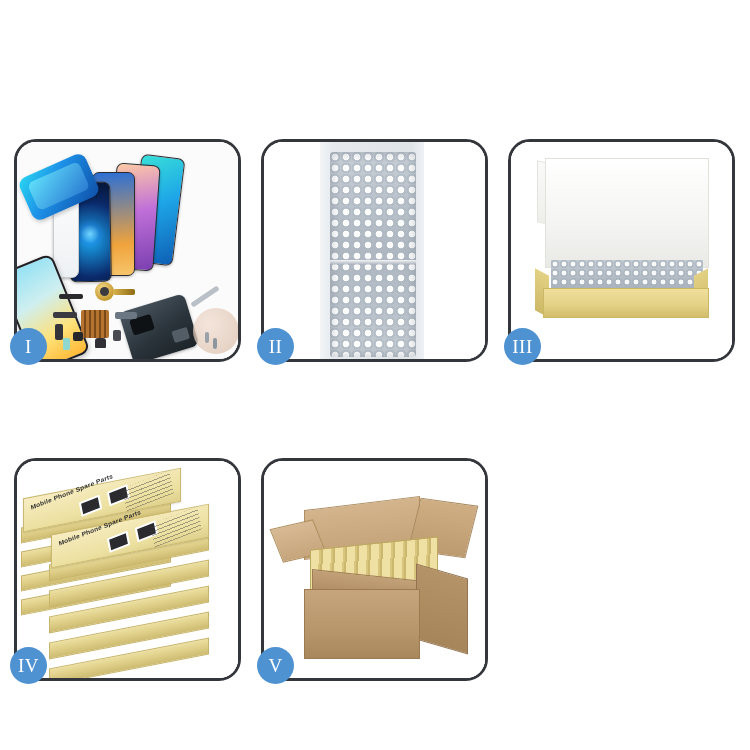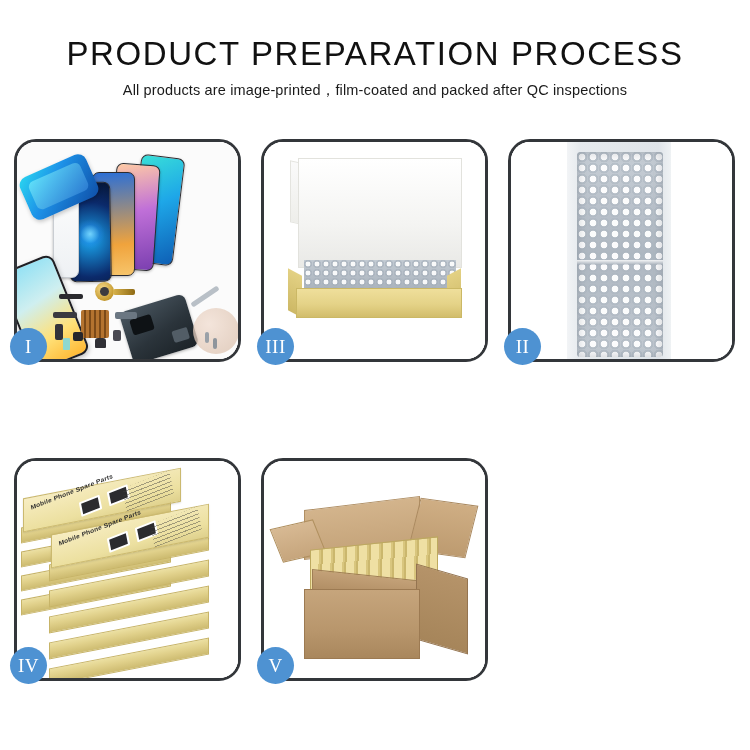--- a/index.html
+++ b/index.html
@@ -357,24 +357,20 @@
   .cs-tab2 {
     position:absolute; left:74px; top:156px; width:18px; height:22px;
     background: rgba(150,120,84,.40);
   }
 </style>
 </head>
 <body>
 
 <div class="page">
 
-  <div class="header">
-    <div class="main-title">PRODUCT PREPARATION PROCESS</div>
-    <div class="sub-title">All products are image-printed，film-coated and packed after QC inspections</div>
-  </div>
 
   <div class="grid">
 
     <div class="panel">
       <div class="panel-inner">
         <div class="scene-phones">
           <div class="ph ph-1"></div>
           <div class="ph ph-2"></div>
           <div class="ph ph-3"></div>
           <div class="ph ph-4"></div>
@@ -397,42 +393,42 @@
           <div class="part p-hand"></div>
           <div class="part p-scr1"></div>
           <div class="part p-scr2"></div>
         </div>
       </div>
       <div class="badge">I</div>
     </div>
 
     <div class="panel">
       <div class="panel-inner">
+        <div class="scene-bubble">
+          <div class="bubble-bag"></div>
+          <div class="bubble-core"></div>
+          <div class="bubble-seam"></div>
+        </div>
+      </div>
+      <div class="badge">II</div>
+    </div>
+
+    <div class="panel">
+      <div class="panel-inner">
         <div class="scene-box3">
           <div class="b3-lidflapL"></div>
           <div class="b3-lidflapR"></div>
           <div class="b3-lid"></div>
           <div class="b3-inner"></div>
           <div class="b3-sideL"></div>
           <div class="b3-sideR"></div>
           <div class="b3-front"></div>
         </div>
       </div>
       <div class="badge">III</div>
-    </div>
-
-    <div class="panel">
-      <div class="panel-inner">
-        <div class="scene-bubble">
-          <div class="bubble-bag"></div>
-          <div class="bubble-core"></div>
-          <div class="bubble-seam"></div>
-        </div>
-      </div>
-      <div class="badge">II</div>
     </div>
 
     <div class="panel">
       <div class="panel-inner">
         <div class="scene-stack">
           <div class="sb sb-slab" style="left:4px; top:52px; width:150px; height:16px; transform:skewY(-11deg);"></div>
           <div class="sb sb-slab" style="left:4px; top:76px; width:150px; height:16px; transform:skewY(-11deg);"></div>
           <div class="sb sb-slab" style="left:4px; top:100px; width:150px; height:16px; transform:skewY(-11deg);"></div>
           <div class="sb sb-slab" style="left:4px; top:124px; width:150px; height:16px; transform:skewY(-11deg);"></div>
 

